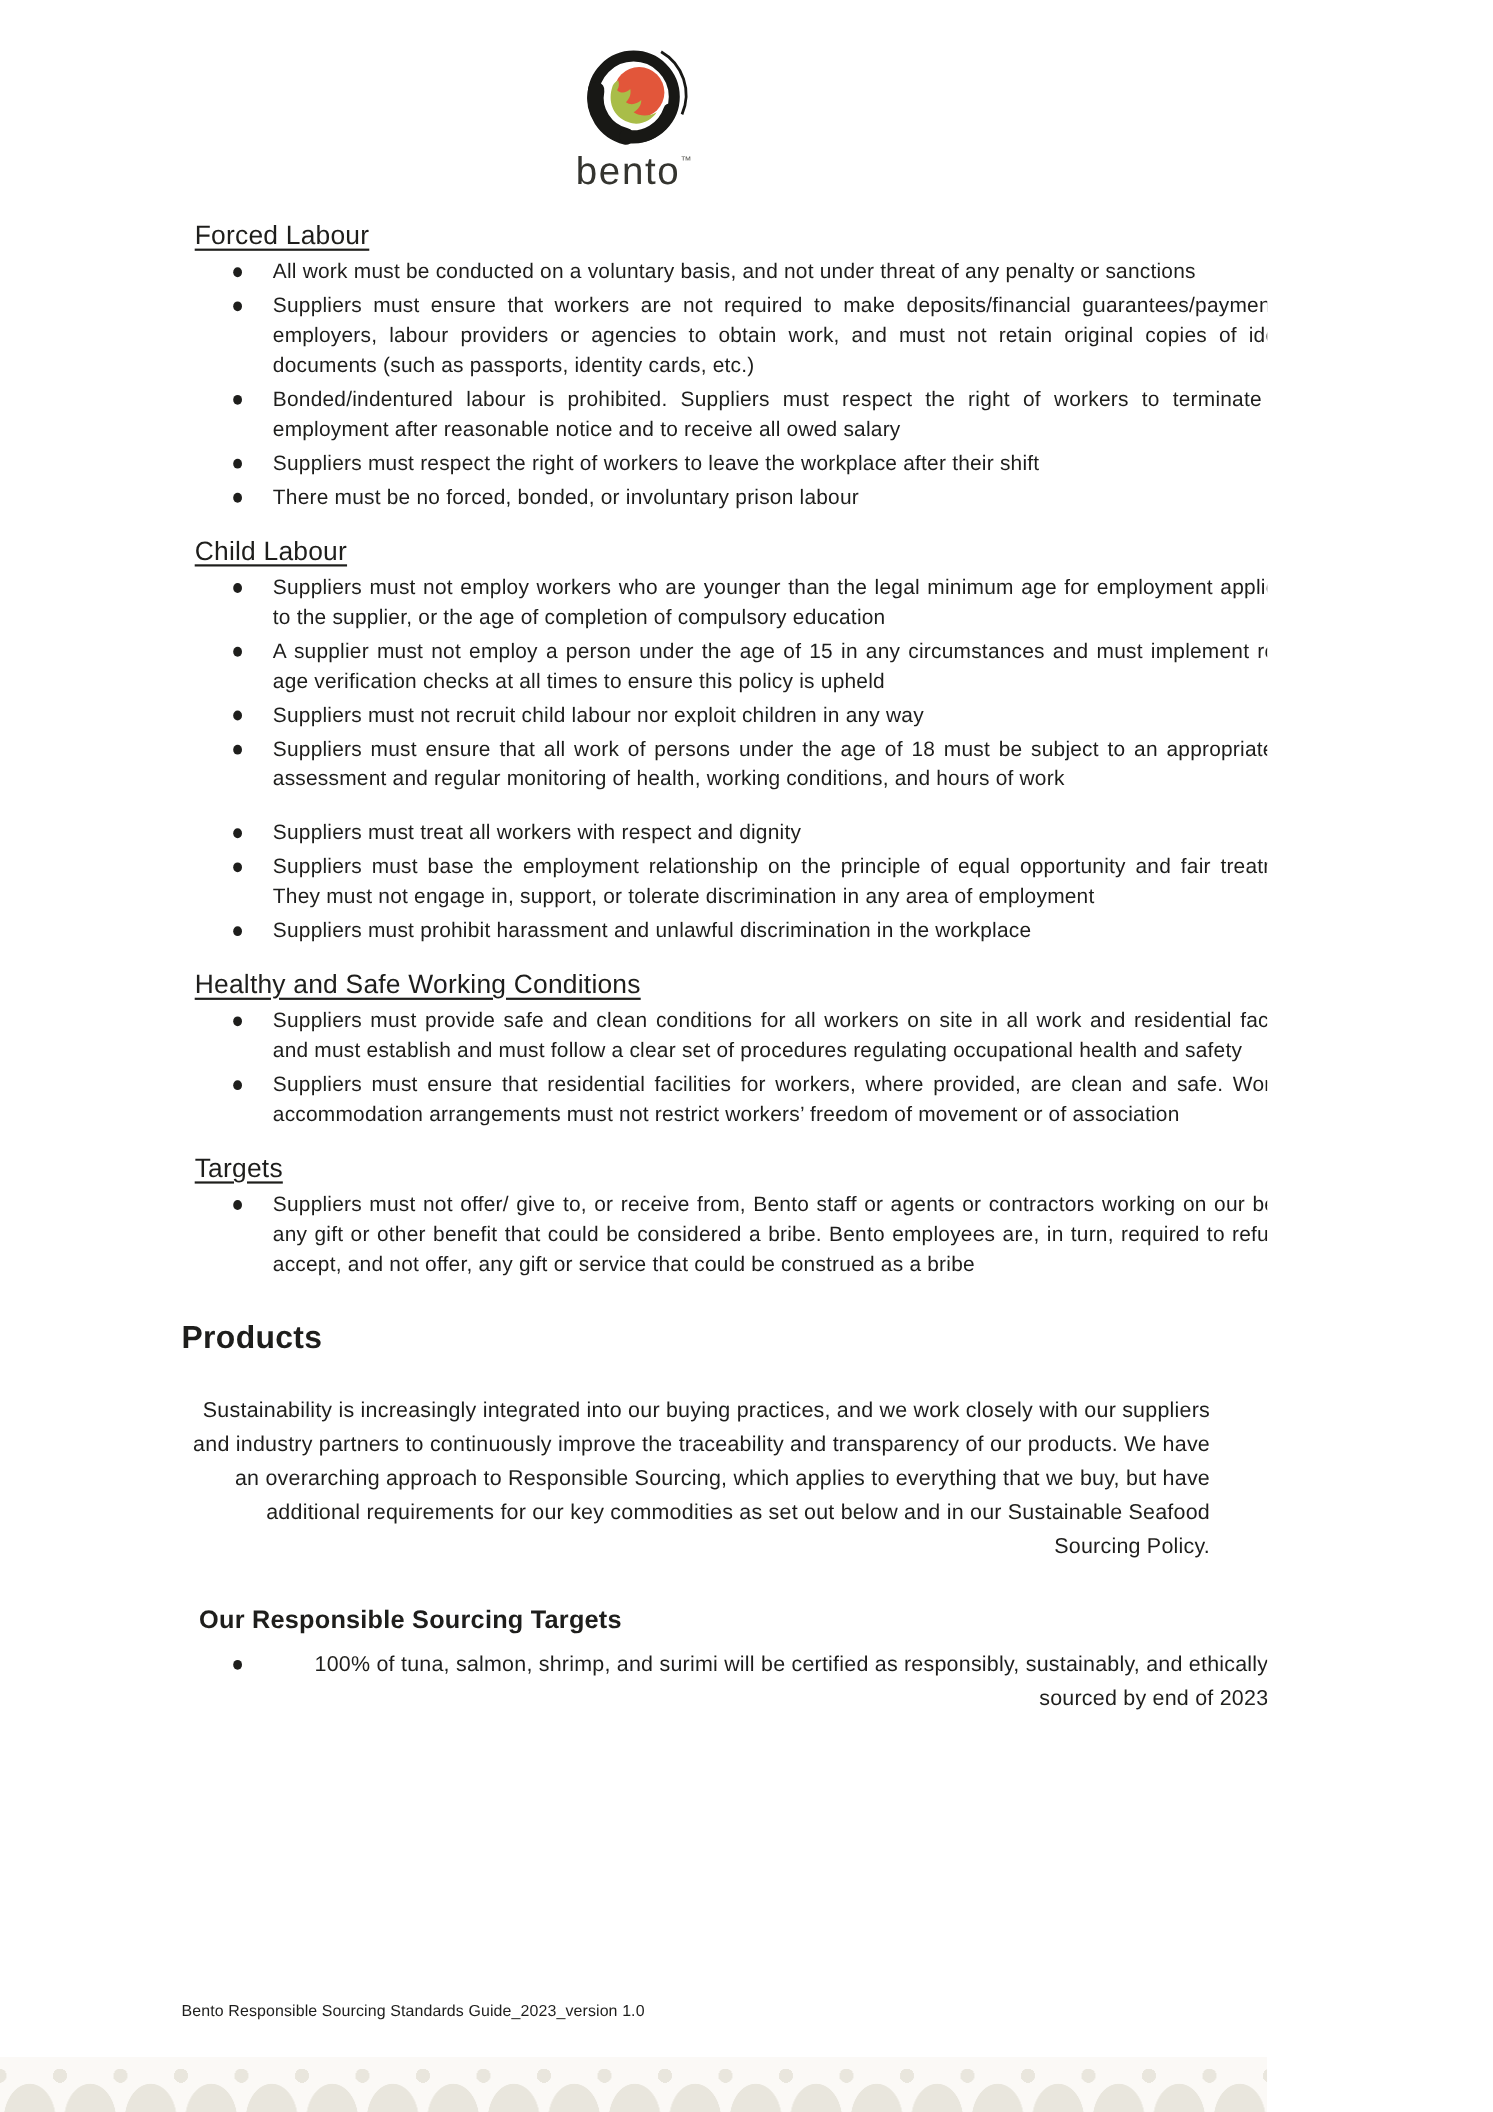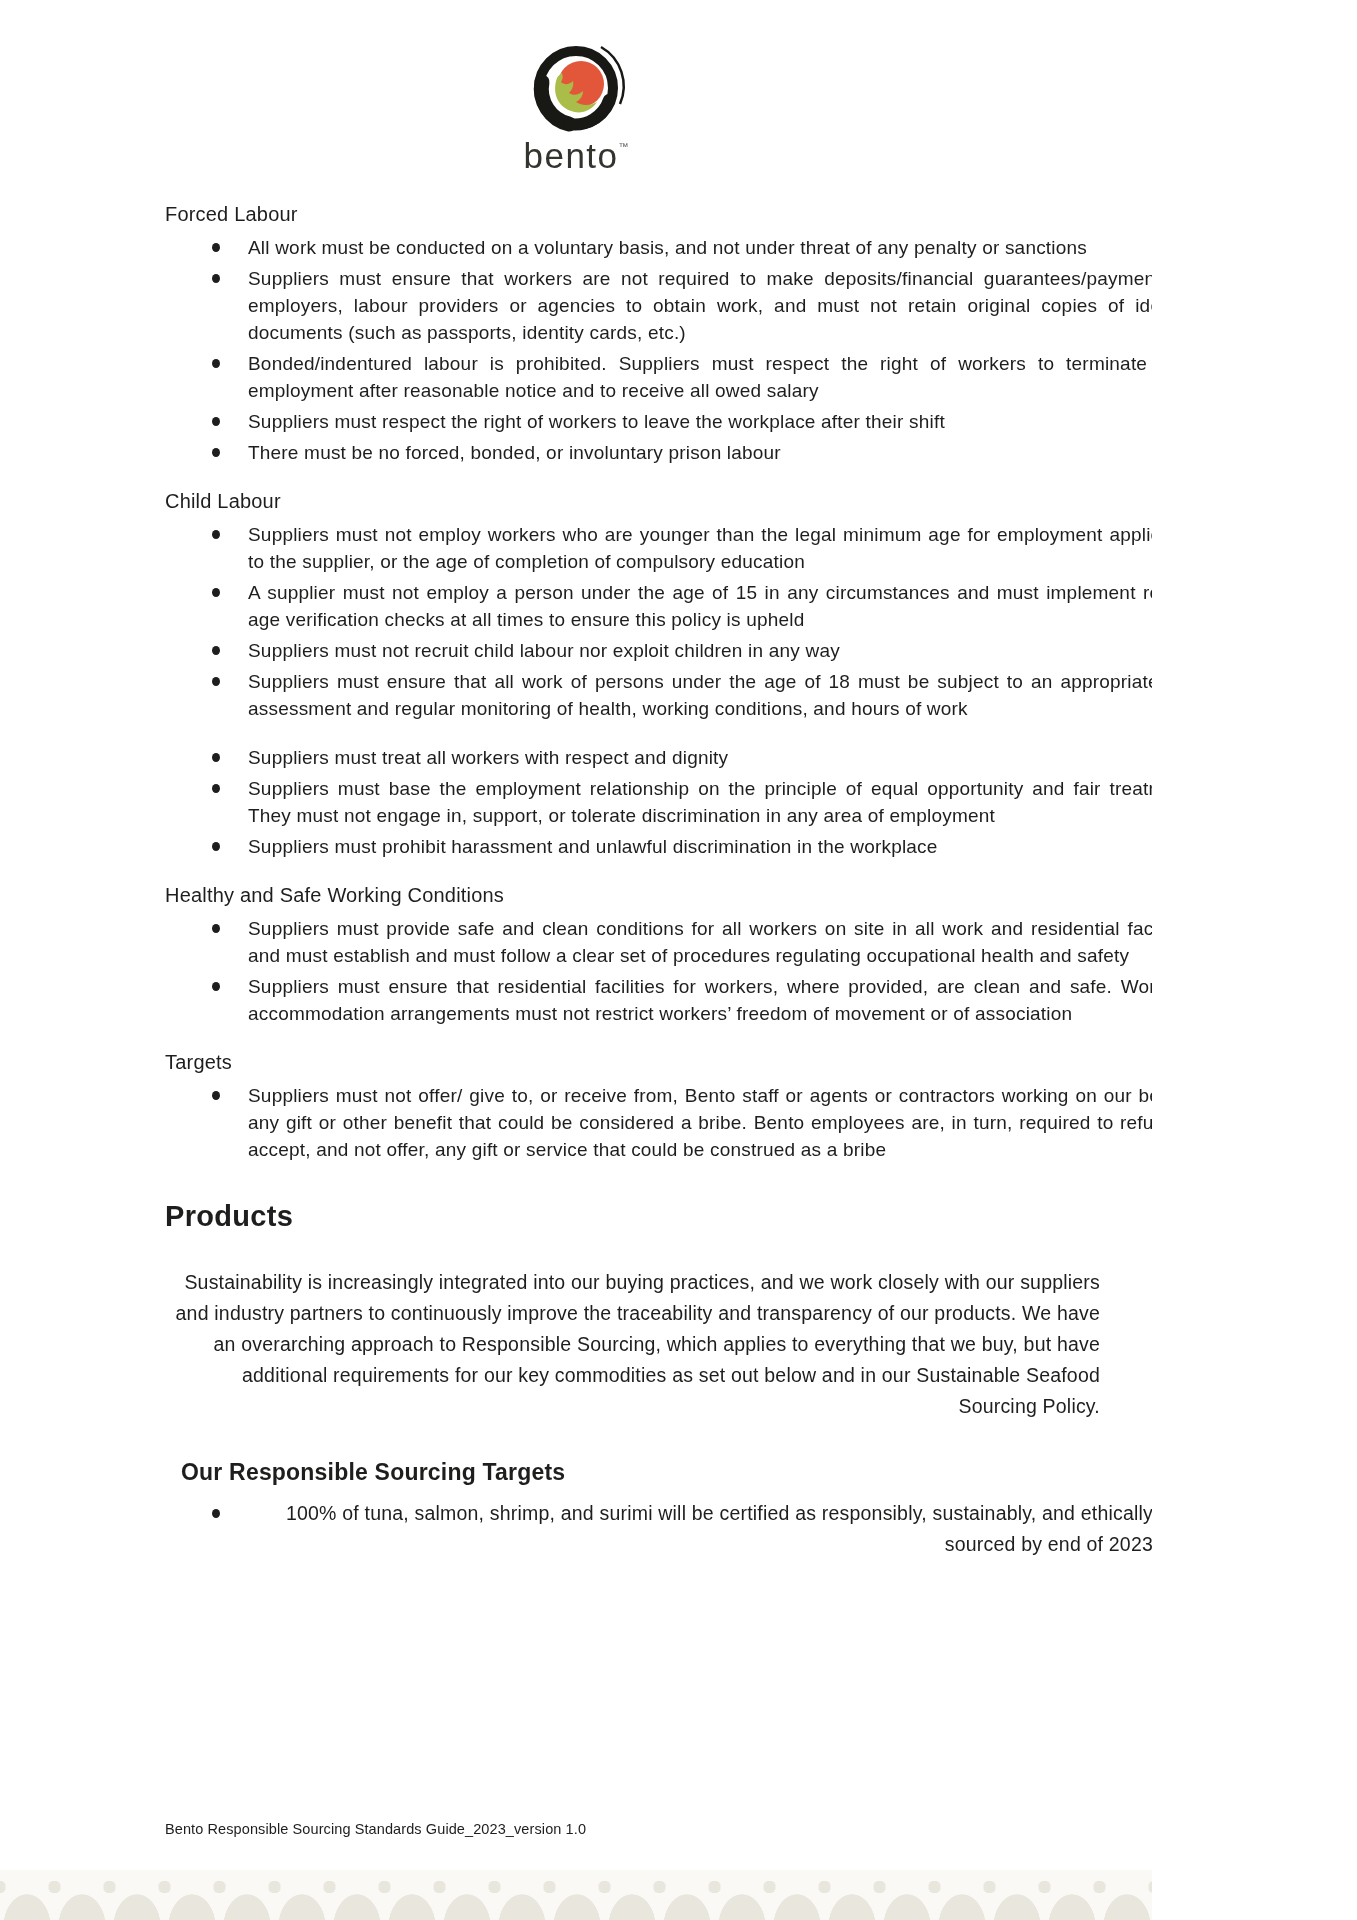--- a/index.html
+++ b/index.html
@@ -37,23 +37,24 @@
     vertical-align:18px;
     color:#55554f;
     letter-spacing:0;
   }
   
   .content{
     position:absolute; left:165px; top:201px; width:1032px;
   }
   .sec{ margin:0 0 22px 0; }
   .sec-h{
-    margin:0 0 6px 0;
-    font-size:20px; font-weight:400;
+    margin:0 0 6px 12px;
+    font-size:24px; font-weight:400;
     line-height:27px;
+    text-decoration:underline;
     text-decoration-thickness:1.5px;
     text-underline-offset:4px;
   }
   ul.bullets{ list-style:none; margin:0; padding:0; }
   ul.bullets li{
     position:relative;
     margin:0 0 4px 45px;
     padding-left:38px;
     font-size:19px;
     line-height:27px;

